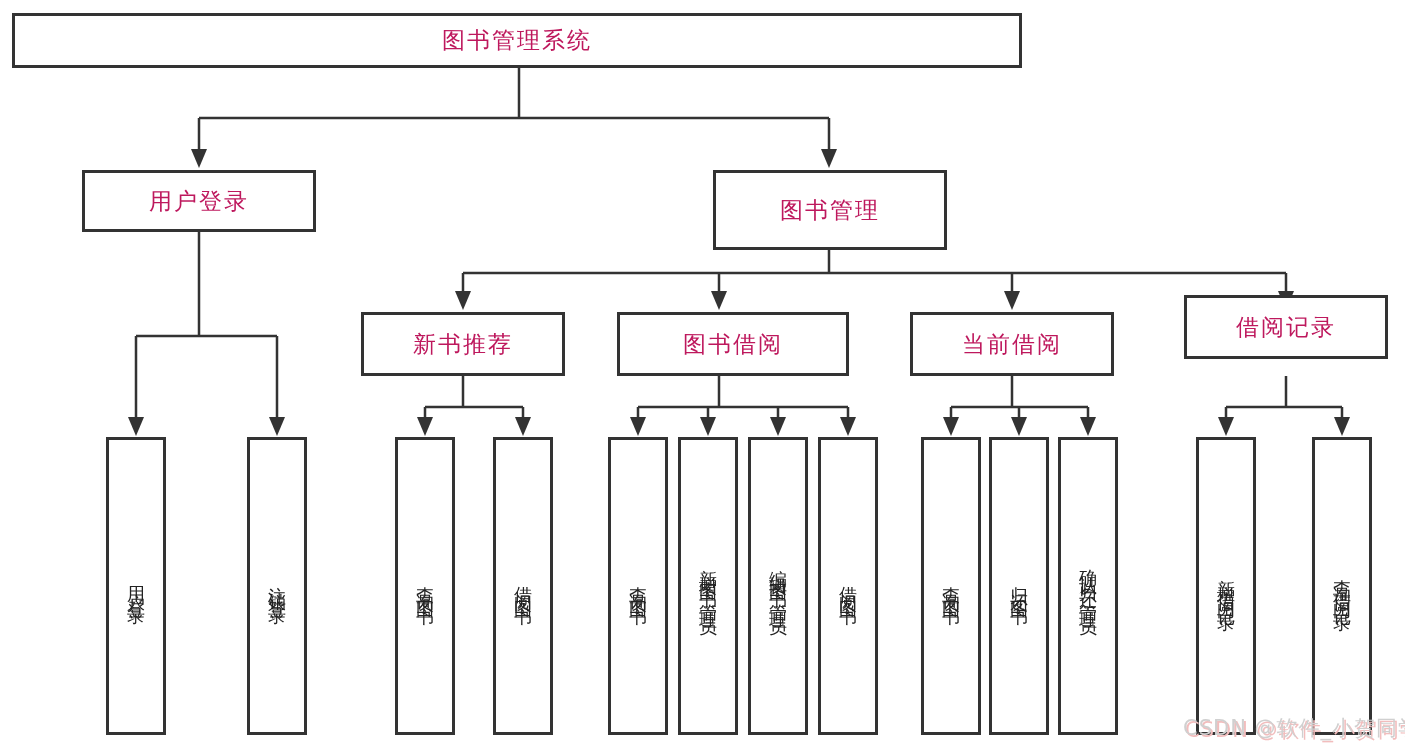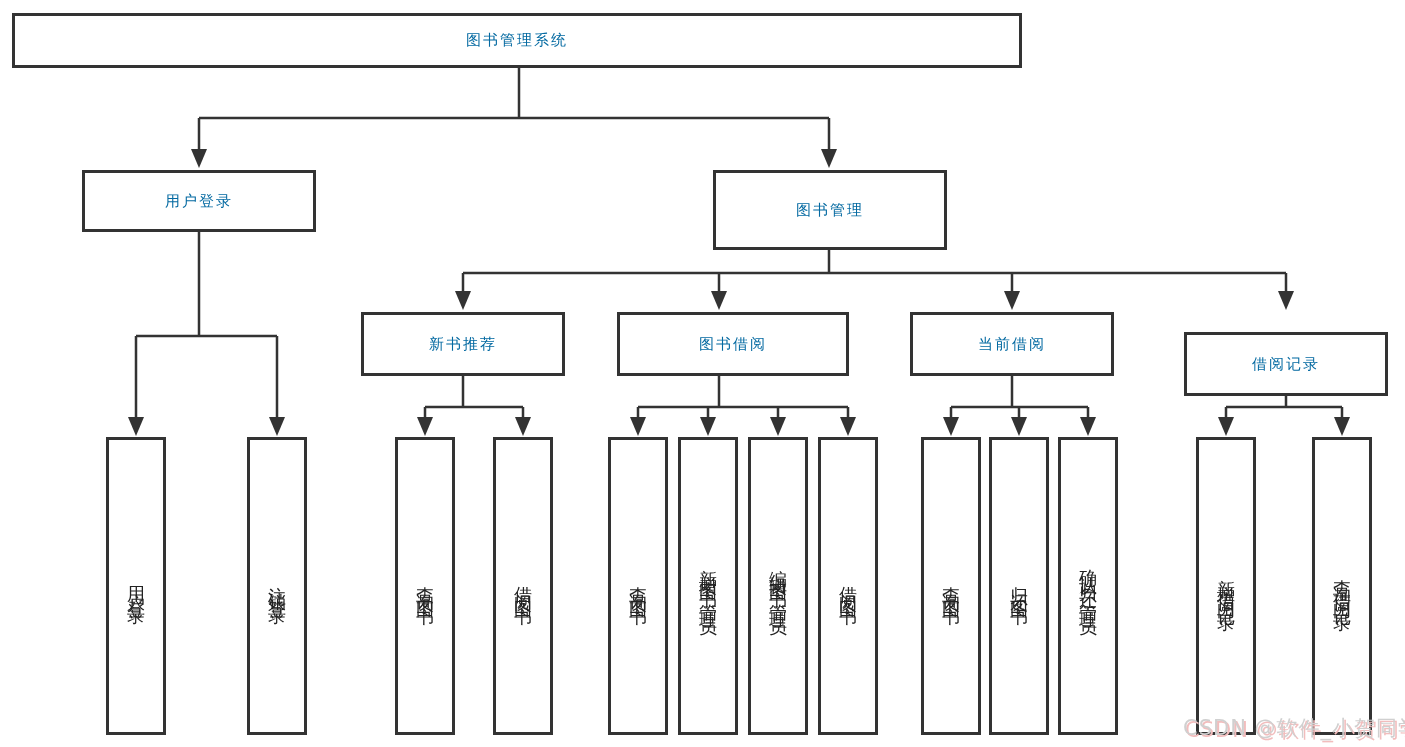--- a/index.html
+++ b/index.html
@@ -7,21 +7,21 @@
     width:1405px;height:747px;position:relative;background:#ffffff;
     font-family:"DejaVu Sans","Liberation Sans",sans-serif;
     overflow:hidden;color:#222222;
   }
   #connectors{position:absolute;left:0;top:0;width:1405px;height:747px;z-index:1;}
   .box{
     position:absolute;background:#ffffff;border:3px solid #333333;
     box-sizing:border-box;display:flex;align-items:center;justify-content:center;
     z-index:2;
   }
-  .box.h span{font-size:15px;letter-spacing:2px;color:#0369a1;white-space:nowrap;}
+  .box.h span{font-size:23px;letter-spacing:2px;color:#be185d;white-space:nowrap;}
   .box.v span{
     writing-mode:vertical-rl;text-orientation:mixed;
     font-size:18px;letter-spacing:7px;color:#222222;line-height:1;
   }
   .leaf{top:437px;width:60px;height:298px;}
   .watermark{
     position:absolute;left:1183px;top:714px;z-index:6;
     font-size:21px;letter-spacing:1px;white-space:nowrap;
     color:#d0d0d0;text-shadow:2px 2px 0 #f2bdbd;
   }
@@ -75,21 +75,21 @@
 
 <div class="box h" style="left:361px;top:312px;width:204px;height:64px">
   <span>新书推荐</span>
 </div>
 <div class="box h" style="left:617px;top:312px;width:232px;height:64px">
   <span>图书借阅</span>
 </div>
 <div class="box h" style="left:910px;top:312px;width:204px;height:64px">
   <span>当前借阅</span>
 </div>
-<div class="box h" style="left:1184px;top:332px;width:204px;height:64px">
+<div class="box h" style="left:1184px;top:295px;width:204px;height:64px">
   <span>借阅记录</span>
 </div>
 
 <div class="box v leaf" style="left:106px">
   <span>用户登录</span>
 </div>
 <div class="box v leaf" style="left:247px">
   <span>注销登录</span>
 </div>
 <div class="box v leaf" style="left:395px">

